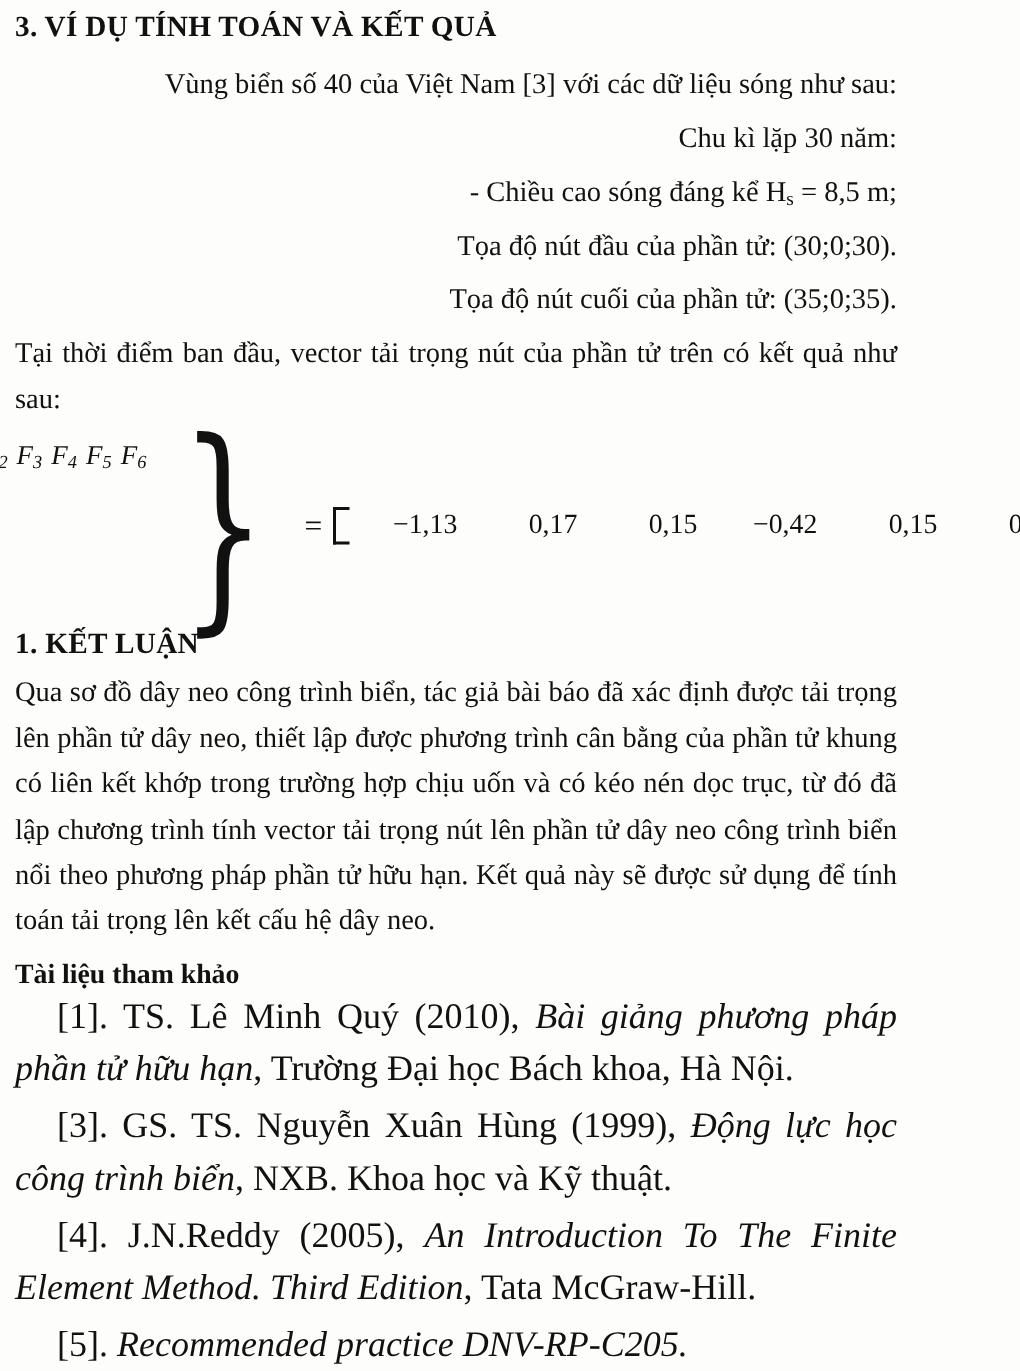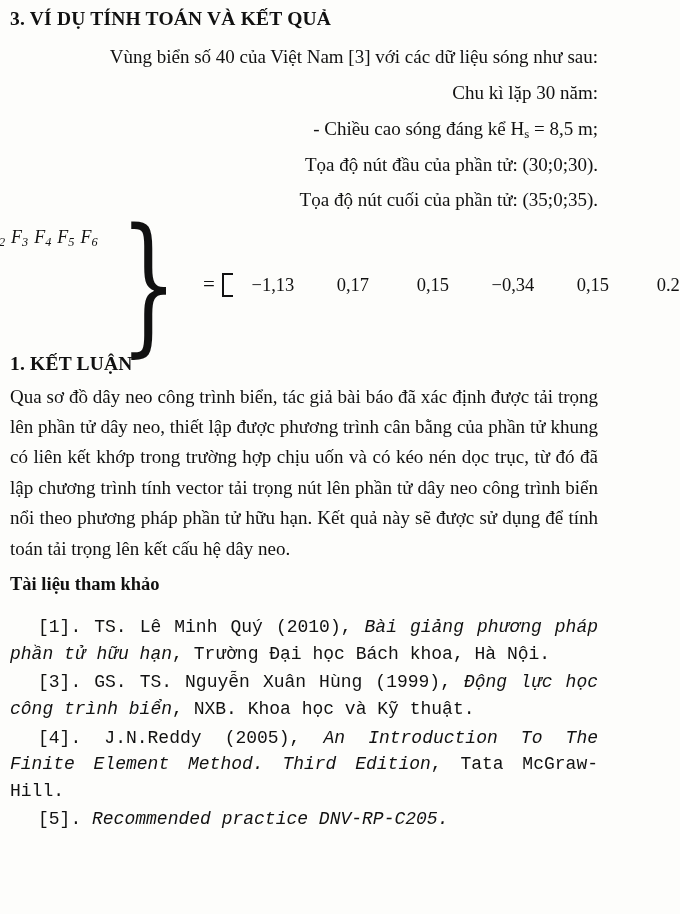--- a/index.html
+++ b/index.html
@@ -100,47 +100,46 @@
     font-style: italic;
     font-size: 18px;
     line-height: 1.32;
     text-align: center;
     padding: 0 3px;
     white-space: nowrap;
   }
   .col.numbers .cell {
     font-style: normal;
     font-size: 18.5px;
-    text-align: center;
+    text-align: right;
     padding: 0 8px;
     min-width: 64px;
   }
   .eq-sign {
     font-size: 21px;
     padding: 0 7px;
     font-style: normal;
   }
   .unit {
     font-style: italic;
     font-size: 19px;
     padding-left: 0;
   }
   
   .ref-heading {
     font-weight: bold;
     font-size: 18.5px;
-    margin: 10px 0 19px 0;
+    margin: 10px 0 0 0;
   }
   .ref-item {
-    font-size: 18px;
+    font-size: 24px;
     line-height: 1.48;
     margin: 0 0 2px 0;
     text-indent: 28px;
     text-align: justify;
-    font-family: Liberation Mono, monospace;
   }
   .ref-item i {
     font-style: italic;
   }
 </style>
 </head>
 <body>
 
 <div class="page">
 
@@ -152,20 +151,21 @@
 
   <p class="body-line">
     <span>- Chiều cao sóng đáng kể H</span><sub>s</sub><span> = 8,5 m;</span>
   </p>
 
 
   <p class="body-line">Tọa độ nút đầu của phần tử: (30;0;30).</p>
 
   <p class="body-line">Tọa độ nút cuối của phần tử: (35;0;35).</p>
 
+  <p class="para-justified">Tại thời điểm ban đầu, vector tải trọng nút của phần tử trên có kết quả như sau:</p>
 
   <div class="equation-block">
     <div class="eq-inner">
 
       <div class="vec">
         <span class="brace-left">{</span>
         <span class="col">
           <span class="cell"><span>F</span><sub>1</sub></span>
           <span class="cell"><span>F</span><sub>2</sub></span>
           <span class="cell"><span>F</span><sub>3</sub></span>
@@ -177,21 +177,21 @@
       </div>
 
       <span class="eq-sign">=</span>
 
       <div class="vec">
         <span class="bracket left"></span>
         <span class="col numbers">
           <span class="cell">−1,13</span>
           <span class="cell">0,17</span>
           <span class="cell">0,15</span>
-          <span class="cell">−0,34</span>
+          <span class="cell">−0,42</span>
           <span class="cell">0,15</span>
           <span class="cell">0.24</span>
         </span>
         <span class="bracket right"></span>
       </div>
 
       <span class="unit">(kN)</span>
     </div>
   </div>
 

